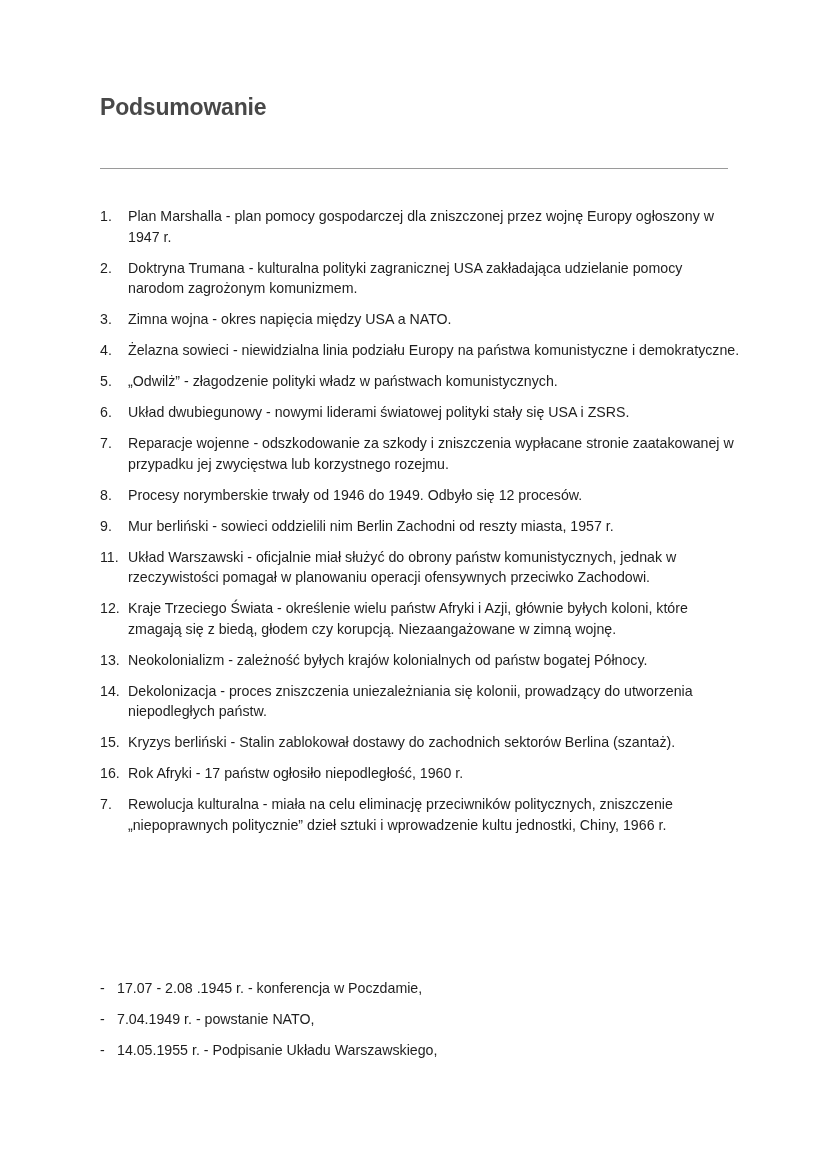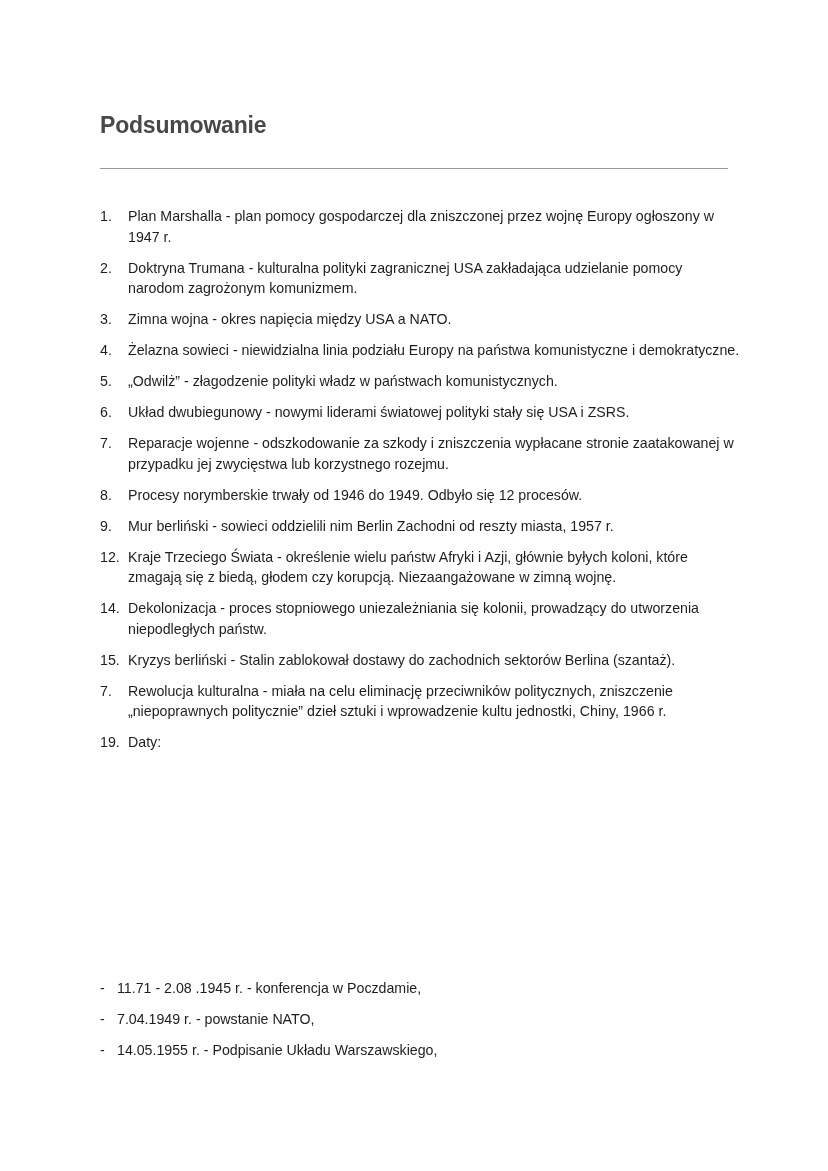--- a/index.html
+++ b/index.html
@@ -1,21 +1,21 @@
 <!DOCTYPE html>
 <html><head>
   <meta charset="utf-8">
   <style>
     html, body { margin: 0; padding: 0; background: #ffffff; }
     body {
       width: 828px; height: 1171px; position: relative; overflow: hidden;
       font-family: "Liberation Sans", sans-serif; color: #1e1e1e;
     }
     .title {
-      position: absolute; left: 100px; top: 112px;
+      position: absolute; left: 100px; top: 94px;
       font-size: 23px; font-weight: bold; color: #484848; margin: 0;
       letter-spacing: -0.2px;
     }
     .rule {
       position: absolute; left: 100px; top: 168px; width: 628px; height: 0;
       border-top: 1px solid #9a9a9a;
     }
     .list {
       position: absolute; left: 100px; top: 206px; width: 640px;
       margin: 0; padding: 0; list-style: none;
@@ -68,45 +68,53 @@
     </li>
   <li class="item">
       <span class="num">8.</span>
       <span class="text">Procesy norymberskie trwały od 1946 do 1949. Odbyło się 12 procesów.</span>
     </li>
   <li class="item">
       <span class="num">9.</span>
       <span class="text">Mur berliński - sowieci oddzielili nim Berlin Zachodni od reszty miasta, 1957 r.</span>
     </li>
   <li class="item">
+      <span class="num">11.</span>
+      <span class="text">Układ Warszawski - oficjalnie miał służyć do obrony państw komunistycznych, jednak w rzeczywistości pomagał w planowaniu operacji ofensywnych przeciwko Zachodowi.</span>
+    </li>
+  <li class="item">
       <span class="num">12.</span>
       <span class="text">Kraje Trzeciego Świata - określenie wielu państw Afryki i Azji, głównie byłych koloni, które zmagają się z biedą, głodem czy korupcją. Niezaangażowane w zimną wojnę.</span>
     </li>
   <li class="item">
+      <span class="num">13.</span>
+      <span class="text">Neokolonializm - zależność byłych krajów kolonialnych od państw bogatej Północy.</span>
+    </li>
+  <li class="item">
       <span class="num">14.</span>
-      <span class="text">Dekolonizacja - proces stopniowego uniezależniania się kolonii, prowadzący do utworzenia niepodległych państw.</span>
+      <span class="text">Dekolonizacja - proces zniszczenia uniezależniania się kolonii, prowadzący do utworzenia niepodległych państw.</span>
     </li>
   <li class="item">
       <span class="num">15.</span>
       <span class="text">Kryzys berliński - Stalin zablokował dostawy do zachodnich sektorów Berlina (szantaż).</span>
     </li>
   <li class="item">
+      <span class="num">16.</span>
+      <span class="text">Rok Afryki - 17 państw ogłosiło niepodległość, 1960 r.</span>
+    </li>
+  <li class="item">
       <span class="num">7.</span>
       <span class="text">Rewolucja kulturalna - miała na celu eliminację przeciwników politycznych, zniszczenie „niepoprawnych politycznie” dzieł sztuki i wprowadzenie kultu jednostki, Chiny, 1966 r.</span>
-    </li>
-  <li class="item">
-      <span class="num">19.</span>
-      <span class="text">Daty:</span>
     </li>
 </ol>
 
 <ul class="dates">
   <li class="date-item">
       <span class="dash">-</span>
-      <span>11.71 - 2.08 .1945 r. - konferencja w Poczdamie,</span>
+      <span>17.07 - 2.08 .1945 r. - konferencja w Poczdamie,</span>
     </li>
   <li class="date-item">
       <span class="dash">-</span>
       <span>7.04.1949 r. - powstanie NATO,</span>
     </li>
   <li class="date-item">
       <span class="dash">-</span>
       <span>14.05.1955 r. - Podpisanie Układu Warszawskiego,</span>
     </li>
 </ul>

